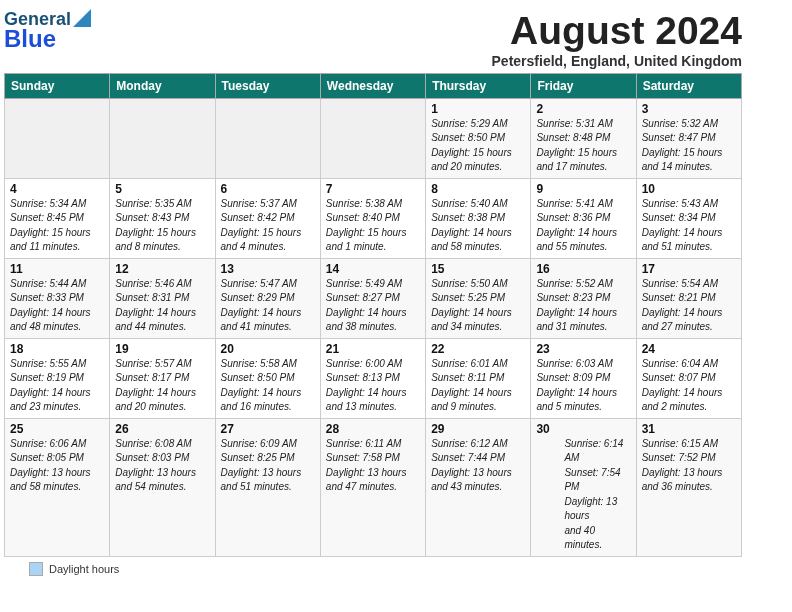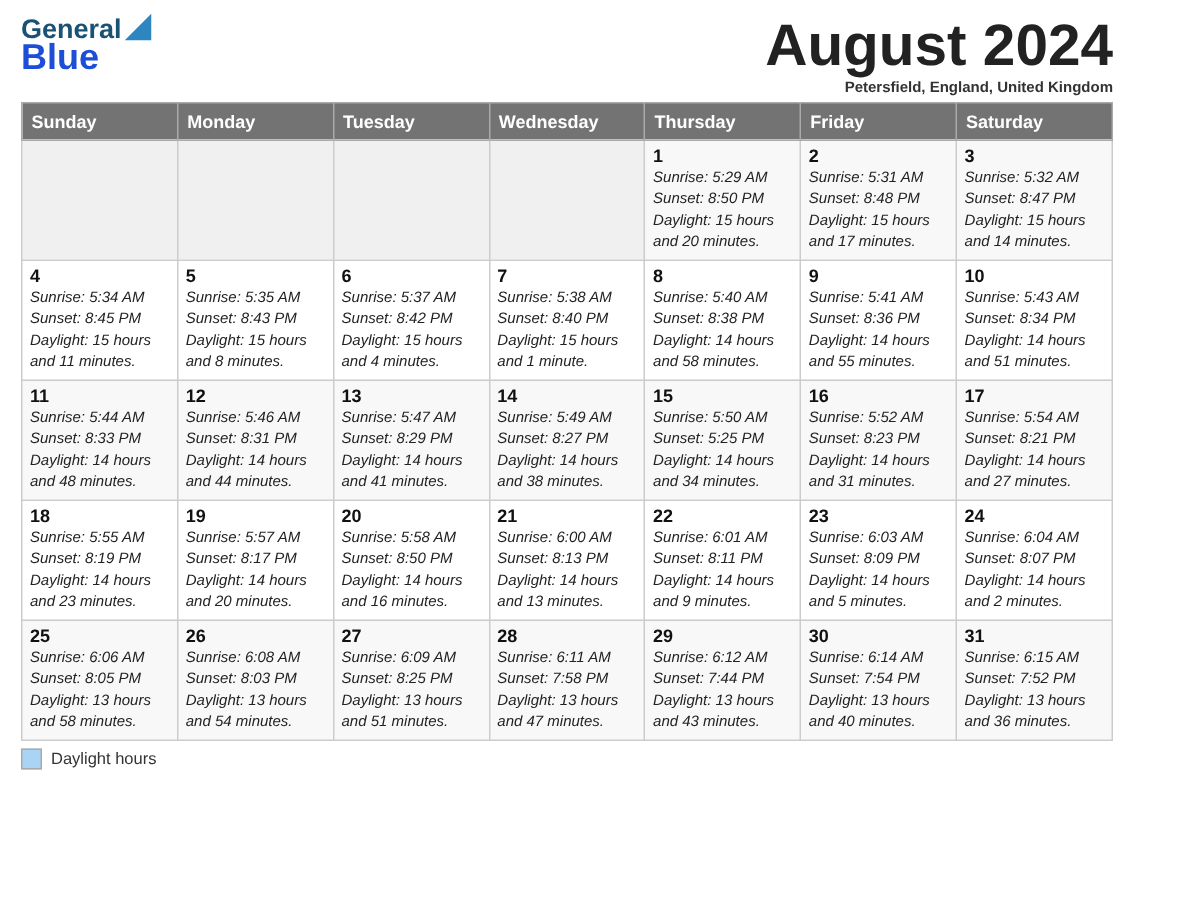--- a/index.html
+++ b/index.html
@@ -7,21 +7,21 @@
       font-family: Arial, sans-serif;
       background: #fff;
       width: 792px;
       height: 612px;
       overflow: hidden;
     }
     .page {
       width: 756px;
       min-height: 612px;
       background: #fff;
-      padding: 10px 14px 10px 14px;
+      padding: 10px 14px 10px 4px;
     }
     .header {
       display: flex;
       justify-content: space-between;
       align-items: flex-start;
       margin-bottom: 4px;
     }
     .logo-area {
       display: flex;
       align-items: center;
@@ -29,31 +29,31 @@
     .title-area {
       text-align: right;
     }
     .main-title {
       font-size: 39px;
       font-weight: bold;
       color: #222;
       line-height: 1.1;
     }
     .subtitle {
-      font-size: 10px;
+      font-size: 14px;
       color: #333;
       font-weight: bold;
     }
     .calendar {
       width: 100%;
       border-collapse: collapse;
       font-size: 10.5px;
     }
     .calendar th {
-      background: #737373;
+      background: #0f766e;
       color: #fff;
       text-align: left;
       padding: 5px 6px;
       font-size: 12px;
       font-weight: bold;
       border: 1px solid #aaa;
     }
     .calendar td {
       border: 1px solid #ccc;
       vertical-align: top;
@@ -82,20 +82,21 @@
       font-style: italic;
     }
     .empty-cell {
       background: #f0f0f0 !important;
     }
     .footer {
       margin-top: 5px;
       display: flex;
       align-items: center;
       gap: 6px;
+      margin-left: 25px;
     }
     .legend-box {
       width: 14px;
       height: 14px;
       background: #aad4f5;
       border: 1px solid #aaa;
       display: inline-block;
     }
     .legend-label {
       font-size: 11px;
@@ -348,21 +349,21 @@
           </td>
           <td>
             <span class="day-num">29</span>
             <div class="day-info" style="white-space: pre-line;">Sunrise: 6:12 AM
 Sunset: 7:44 PM
 Daylight: 13 hours
 and 43 minutes.</div>
           </td>
           <td>
             <span class="day-num">30</span>
-            <div class="day-info" style="white-space: pre-line;">Sunrise: 6:14 AM
+            <div class="day-info" style="white-space: pre-line; margin-left: 28px;">Sunrise: 6:14 AM
 Sunset: 7:54 PM
 Daylight: 13 hours
 and 40 minutes.</div>
           </td>
           <td>
             <span class="day-num">31</span>
             <div class="day-info" style="white-space: pre-line;">Sunrise: 6:15 AM
 Sunset: 7:52 PM
 Daylight: 13 hours
 and 36 minutes.</div>

